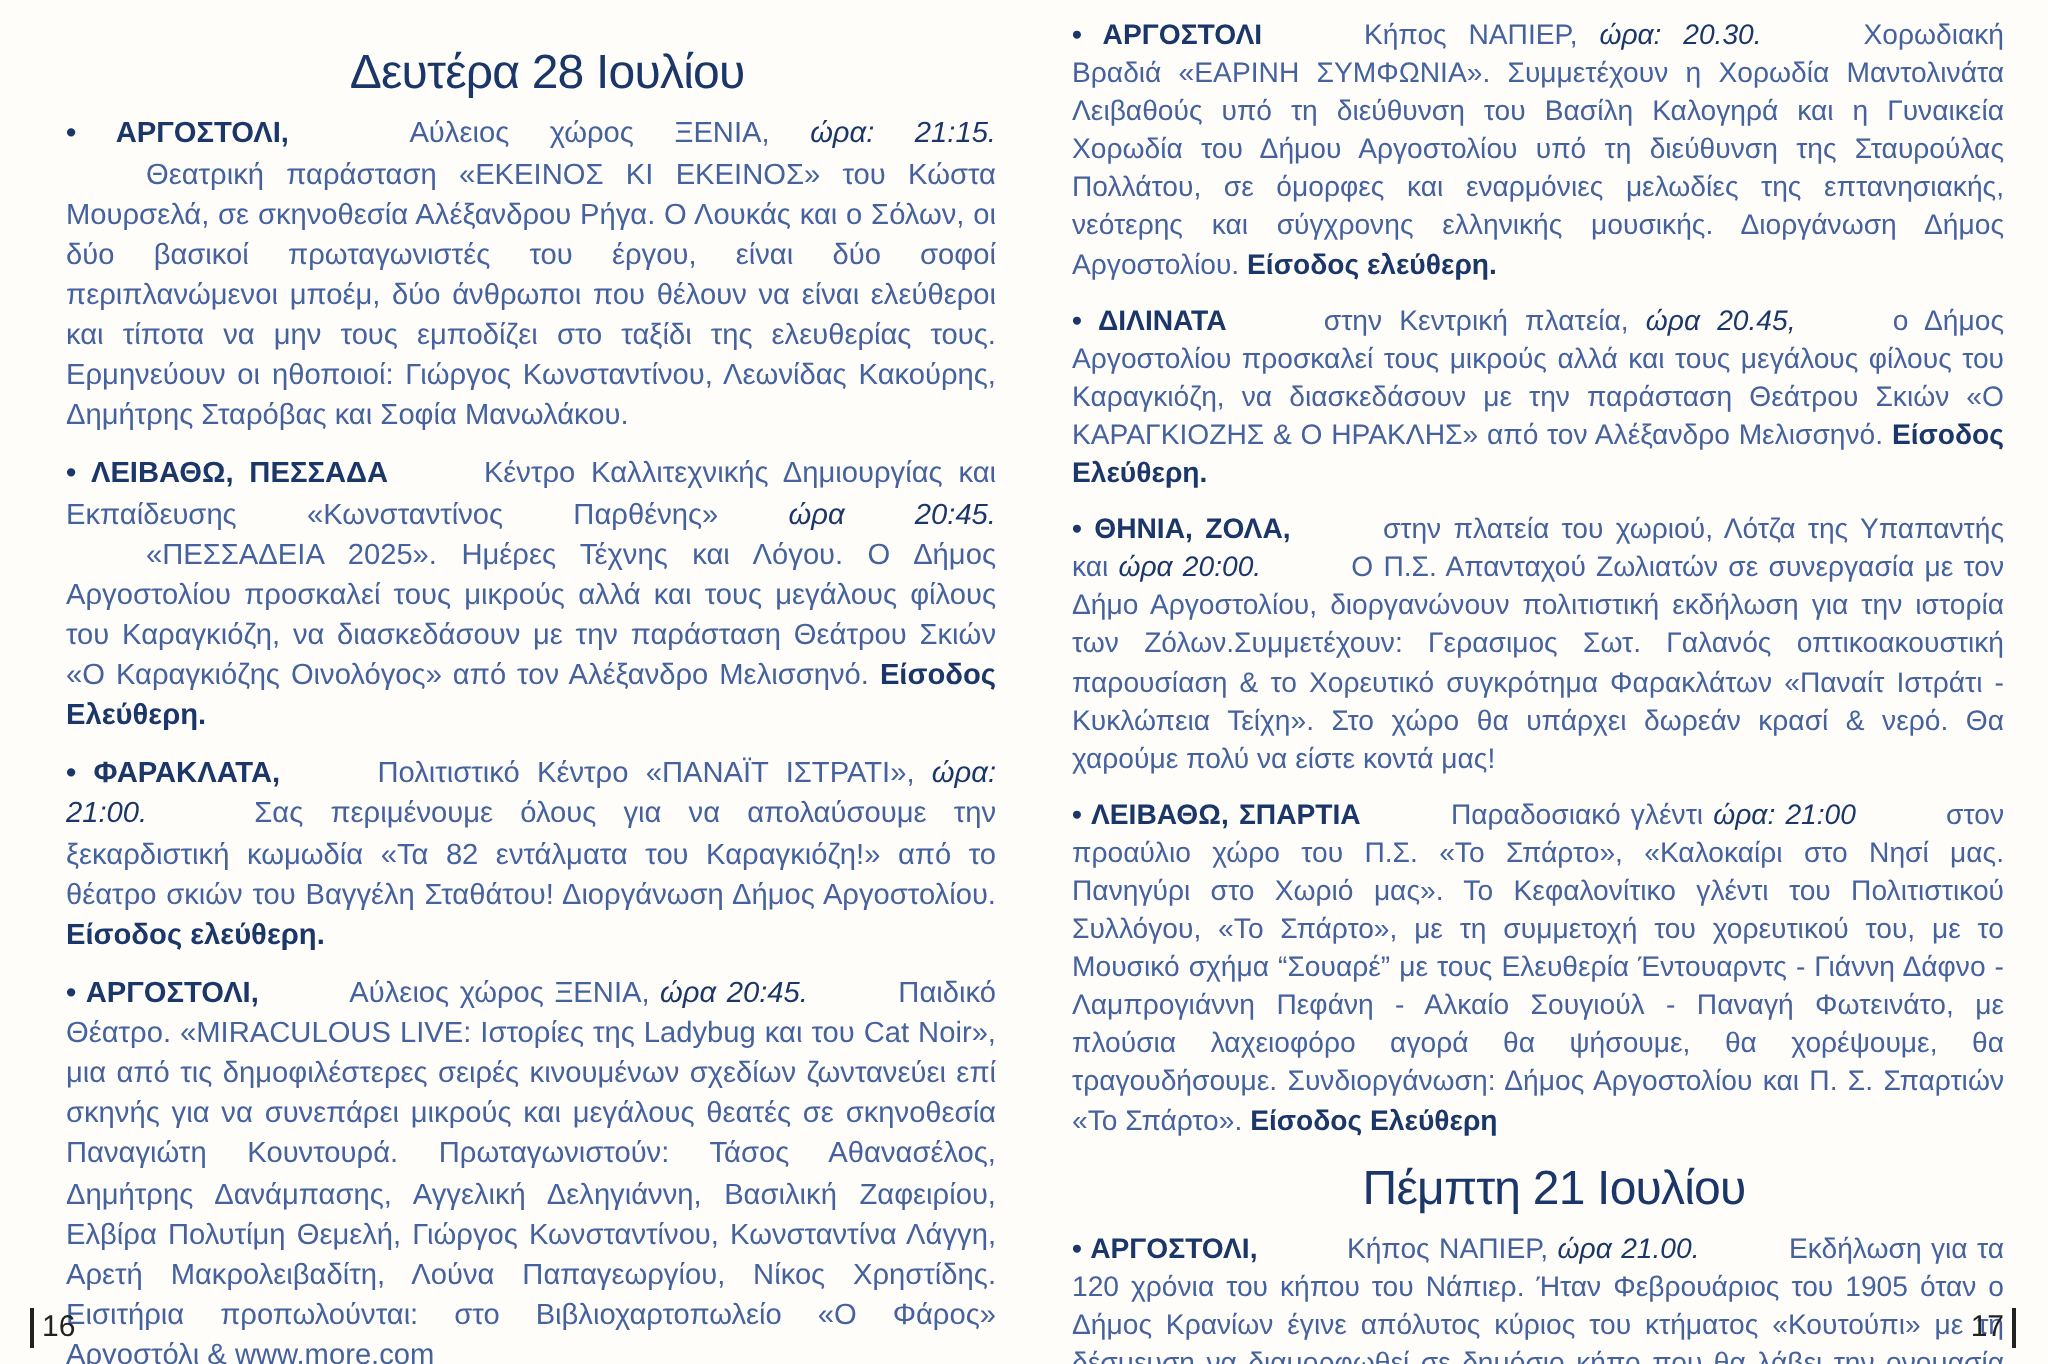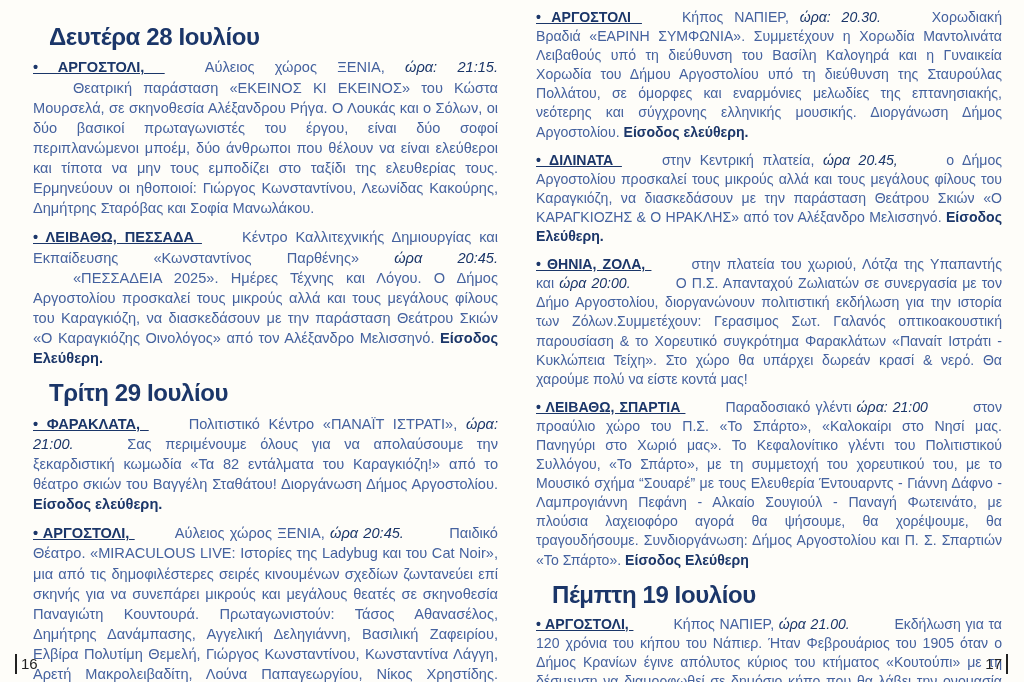--- a/index.html
+++ b/index.html
@@ -18,30 +18,31 @@
     font-family:"Liberation Sans","DejaVu Sans",sans-serif;
     -webkit-font-smoothing:antialiased;
   }
   .page-content{position:absolute;color:var(--blue);}
   .col-left{left:33px;top:24px;width:465px;font-size:14.6px;line-height:1.38;}
   .col-right{left:536px;top:8px;width:466px;font-size:14.1px;line-height:1.355;}
   .day-heading{
     margin:12px 0 7px 16px;
     font-size:24px;
     line-height:1.1;
-    font-weight:700;
+    font-weight:400;
     letter-spacing:-0.4px;
     color:var(--navy);
+    text-align:center;
   }
   .col-left .day-heading:first-child{margin-top:0;}
   .event{
     margin:0 0 9px 0;
     text-align:justify;
   }
-  .run-location{font-weight:bold;color:var(--navy);text-decoration:underline;}
+  .run-location{font-weight:bold;color:var(--navy);}
   .run-normal{color:var(--blue);padding-left:40px;}
   .run-time{font-weight:normal;font-style:italic;color:var(--navy);}
   .run-emph{font-weight:bold;color:var(--navy);}
   .page-num{
     position:absolute;
     bottom:8px;
     font-size:15px;
     line-height:20px;
     color:var(--ink);
     font-family:"Liberation Sans","DejaVu Sans",sans-serif;
@@ -50,31 +51,30 @@
   .page-num-right{right:16px;border-right:2px solid var(--ink);padding-right:4px;}
 </style>
 </head>
 <body>
 
 <div class="spread">
   <div class="page-content col-left">
       <h2 class="day-heading">Δευτέρα 28 Ιουλίου</h2>
       <p class="event"><span class="run-location">• ΑΡΓΟΣΤΟΛΙ, </span><span class="run-normal">Αύλειος χώρος ΞΕΝΙΑ, </span><span class="run-time">ώρα: 21:15. </span><span class="run-normal">Θεατρική παράσταση «ΕΚΕΙΝΟΣ ΚΙ ΕΚΕΙΝΟΣ» του Κώστα Μουρσελά, σε σκηνοθεσία Αλέξανδρου Ρήγα. Ο Λουκάς και ο Σόλων, οι δύο βασικοί πρωταγωνιστές του έργου, είναι δύο σοφοί περιπλανώμενοι μποέμ, δύο άνθρωποι που θέλουν να είναι ελεύθεροι και τίποτα να μην τους εμποδίζει στο ταξίδι της ελευθερίας τους. Ερμηνεύουν οι ηθοποιοί: Γιώργος Κωνσταντίνου, Λεωνίδας Κακούρης, Δημήτρης Σταρόβας και Σοφία Μανωλάκου.</span></p>
       <p class="event"><span class="run-location">• ΛΕΙΒΑΘΩ, ΠΕΣΣΑΔΑ </span><span class="run-normal">Κέντρο Καλλιτεχνικής Δημιουργίας και Εκπαίδευσης «Κωνσταντίνος Παρθένης» </span><span class="run-time">ώρα 20:45. </span><span class="run-normal">«ΠΕΣΣΑΔΕΙΑ 2025». Ημέρες Τέχνης και Λόγου. Ο Δήμος Αργοστολίου προσκαλεί τους μικρούς αλλά και τους μεγάλους φίλους του Καραγκιόζη, να διασκεδάσουν με την παράσταση Θεάτρου Σκιών «Ο Καραγκιόζης Οινολόγος» από τον Αλέξανδρο Μελισσηνό. </span><span class="run-emph">Είσοδος Ελεύθερη.</span></p>
-      <h2 class="day-heading">Τρίτη 29 Ιουλίου</h2>
       <p class="event"><span class="run-location">• ΦΑΡΑΚΛΑΤΑ, </span><span class="run-normal">Πολιτιστικό Κέντρο «ΠΑΝΑΪΤ ΙΣΤΡΑΤΙ», </span><span class="run-time">ώρα: 21:00. </span><span class="run-normal">Σας περιμένουμε όλους για να απολαύσουμε την ξεκαρδιστική κωμωδία «Τα 82 εντάλματα του Καραγκιόζη!» από το θέατρο σκιών του Βαγγέλη Σταθάτου! Διοργάνωση Δήμος Αργοστολίου. </span><span class="run-emph">Είσοδος ελεύθερη.</span></p>
       <p class="event"><span class="run-location">• ΑΡΓΟΣΤΟΛΙ, </span><span class="run-normal">Αύλειος χώρος ΞΕΝΙΑ, </span><span class="run-time">ώρα 20:45. </span><span class="run-normal">Παιδικό Θέατρο. «MIRACULOUS LIVE: Ιστορίες της Ladybug και του Cat Noir», μια από τις δημοφιλέστερες σειρές κινουμένων σχεδίων ζωντανεύει επί σκηνής για να συνεπάρει μικρούς και μεγάλους θεατές σε σκηνοθεσία Παναγιώτη Κουντουρά. Πρωταγωνιστούν: Τάσος Αθανασέλος, Δημήτρης Δανάμπασης, Αγγελική Δεληγιάννη, Βασιλική Ζαφειρίου, Ελβίρα Πολυτίμη Θεμελή, Γιώργος Κωνσταντίνου, Κωνσταντίνα Λάγγη, Αρετή Μακρολειβαδίτη, Λούνα Παπαγεωργίου, Νίκος Χρηστίδης. Εισιτήρια προπωλούνται: στο Βιβλιοχαρτοπωλείο «Ο Φάρος» Αργοστόλι &amp; www.more.com</span></p>
     </div>
 
   <div class="page-content col-right">
       <p class="event"><span class="run-location">• ΑΡΓΟΣΤΟΛΙ </span><span class="run-normal">Κήπος ΝΑΠΙΕΡ, </span><span class="run-time">ώρα: 20.30. </span><span class="run-normal">Χορωδιακή Βραδιά «ΕΑΡΙΝΗ ΣΥΜΦΩΝΙΑ». Συμμετέχουν η Χορωδία Μαντολινάτα Λειβαθούς υπό τη διεύθυνση του Βασίλη Καλογηρά και η Γυναικεία Χορωδία του Δήμου Αργοστολίου υπό τη διεύθυνση της Σταυρούλας Πολλάτου, σε όμορφες και εναρμόνιες μελωδίες της επτανησιακής, νεότερης και σύγχρονης ελληνικής μουσικής. Διοργάνωση Δήμος Αργοστολίου. </span><span class="run-emph">Είσοδος ελεύθερη.</span></p>
       <p class="event"><span class="run-location">• ΔΙΛΙΝΑΤΑ </span><span class="run-normal">στην Κεντρική πλατεία, </span><span class="run-time">ώρα 20.45, </span><span class="run-normal">ο Δήμος Αργοστολίου προσκαλεί τους μικρούς αλλά και τους μεγάλους φίλους του Καραγκιόζη, να διασκεδάσουν με την παράσταση Θεάτρου Σκιών «Ο ΚΑΡΑΓΚΙΟΖΗΣ &amp; Ο ΗΡΑΚΛΗΣ» από τον Αλέξανδρο Μελισσηνό. </span><span class="run-emph">Είσοδος Ελεύθερη.</span></p>
       <p class="event"><span class="run-location">• ΘΗΝΙΑ, ΖΟΛΑ, </span><span class="run-normal">στην πλατεία του χωριού, Λότζα της Υπαπαντής και </span><span class="run-time">ώρα 20:00. </span><span class="run-normal">Ο Π.Σ. Απανταχού Ζωλιατών σε συνεργασία με τον Δήμο Αργοστολίου, διοργανώνουν πολιτιστική εκδήλωση για την ιστορία των Ζόλων.Συμμετέχουν: Γερασιμος Σωτ. Γαλανός οπτικοακουστική παρουσίαση &amp; το Χορευτικό συγκρότημα Φαρακλάτων «Παναίτ Ιστράτι - Κυκλώπεια Τείχη». Στο χώρο θα υπάρχει δωρεάν κρασί &amp; νερό. Θα χαρούμε πολύ να είστε κοντά μας!</span></p>
       <p class="event"><span class="run-location">• ΛΕΙΒΑΘΩ, ΣΠΑΡΤΙΑ </span><span class="run-normal">Παραδοσιακό γλέντι </span><span class="run-time">ώρα: 21:00 </span><span class="run-normal">στον προαύλιο χώρο του Π.Σ. «Το Σπάρτο», «Καλοκαίρι στο Νησί μας. Πανηγύρι στο Χωριό μας». Το Κεφαλονίτικο γλέντι του Πολιτιστικού Συλλόγου, «Το Σπάρτο», με τη συμμετοχή του χορευτικού του, με το Μουσικό σχήμα “Σουαρέ” με τους Ελευθερία Έντουαρντς - Γιάννη Δάφνο - Λαμπρογιάννη Πεφάνη - Αλκαίο Σουγιούλ - Παναγή Φωτεινάτο, με πλούσια λαχειοφόρο αγορά θα ψήσουμε, θα χορέψουμε, θα τραγουδήσουμε. Συνδιοργάνωση: Δήμος Αργοστολίου και Π. Σ. Σπαρτιών «Το Σπάρτο». </span><span class="run-emph">Είσοδος Ελεύθερη</span></p>
-      <h2 class="day-heading">Πέμπτη 19 Ιουλίου</h2>
+      <h2 class="day-heading">Πέμπτη 21 Ιουλίου</h2>
       <p class="event"><span class="run-location">• ΑΡΓΟΣΤΟΛΙ, </span><span class="run-normal">Κήπος ΝΑΠΙΕΡ, </span><span class="run-time">ώρα 21.00. </span><span class="run-normal">Εκδήλωση για τα 120 χρόνια του κήπου του Νάπιερ. Ήταν Φεβρουάριος του 1905 όταν ο Δήμος Κρανίων έγινε απόλυτος κύριος του κτήματος «Κουτούπι» με τη δέσμευση να διαμορφωθεί σε δημόσιο κήπο που θα λάβει την ονομασία του αρχικού ιδιοκτήτη, Κάρολου Νάπιερ. Συμμετέχουν: Η Μαντολινάτα Δήμου Αργοστολίου υπό τη διεύθυνση του Διονύση Παγουλάτου και ο Πολιτιστικός, Λαογραφικός Σύλλογος «Ρόιδο». Συνδιοργάνωση Πολιτιστικός, Ιστορικός, Λαογραφικός Σύλλογος «Το Ριφόρτσο» Κεφαλληνίας και Ιθάκης, Δήμος Αργοστολίου. </span></p>
     </div>
 
   <div class="page-num page-num-left">
     <span>16</span>
   </div>
 
   <div class="page-num page-num-right">
     <span>17</span>
   </div>

